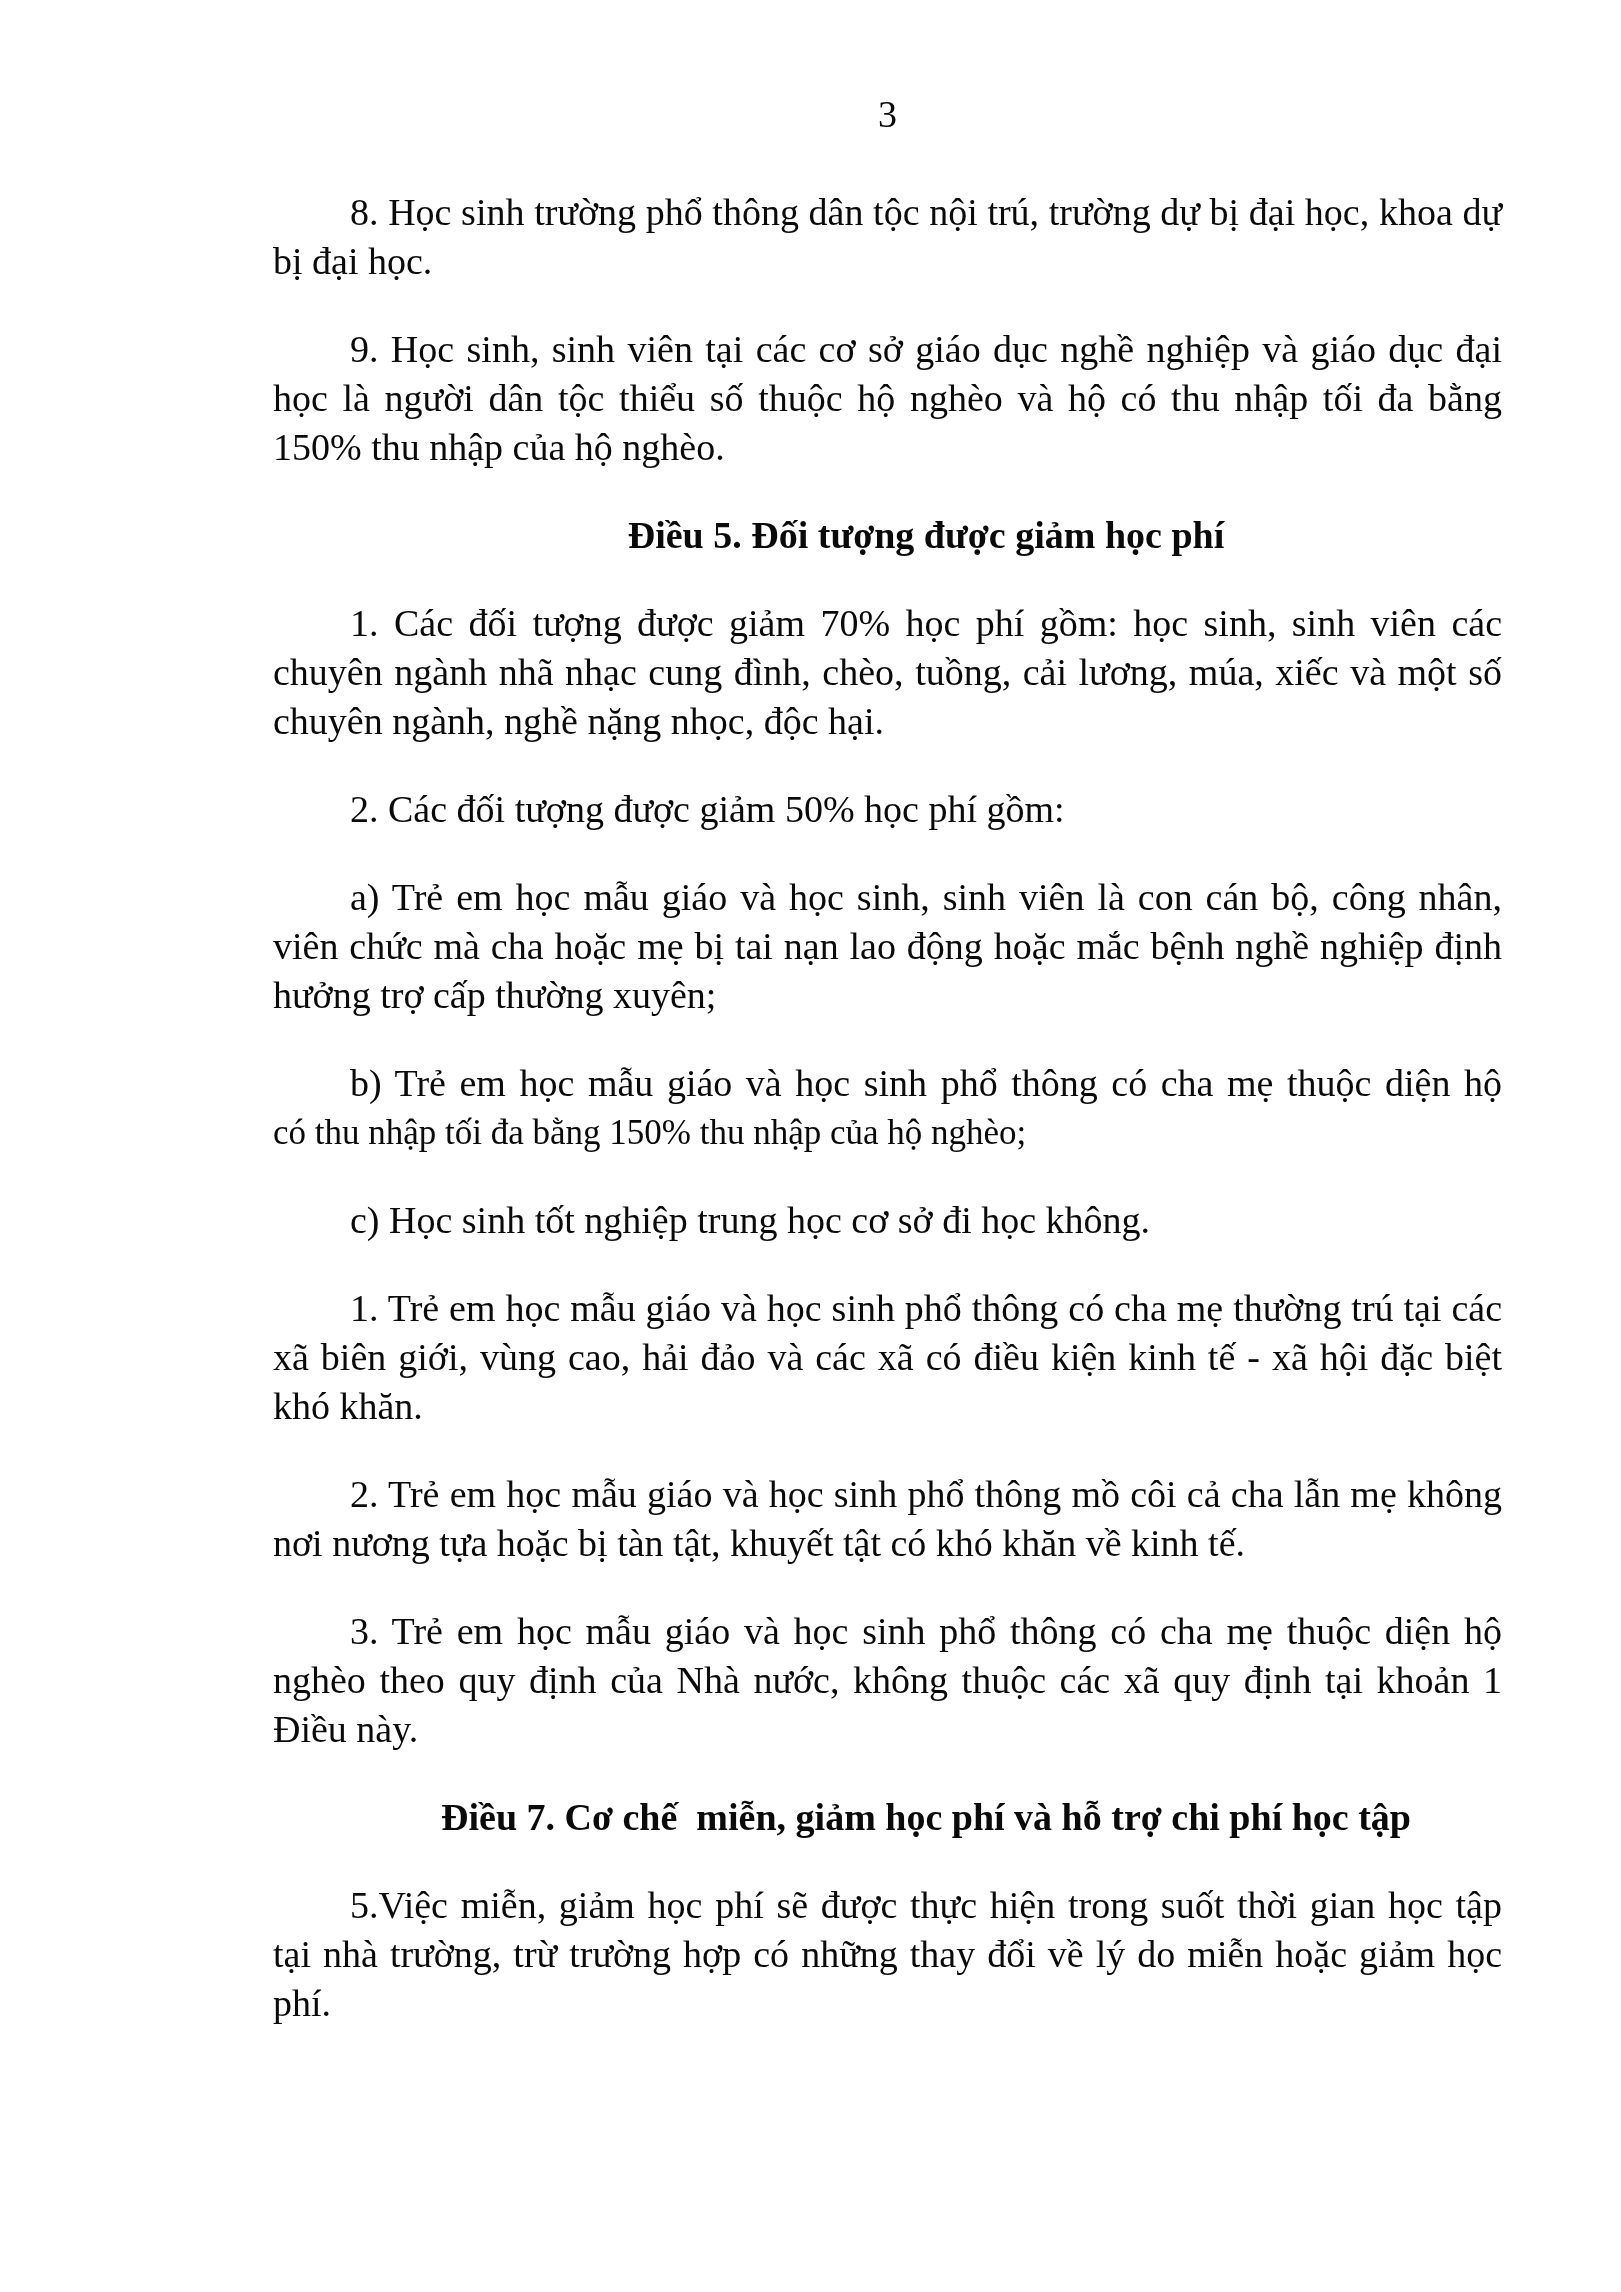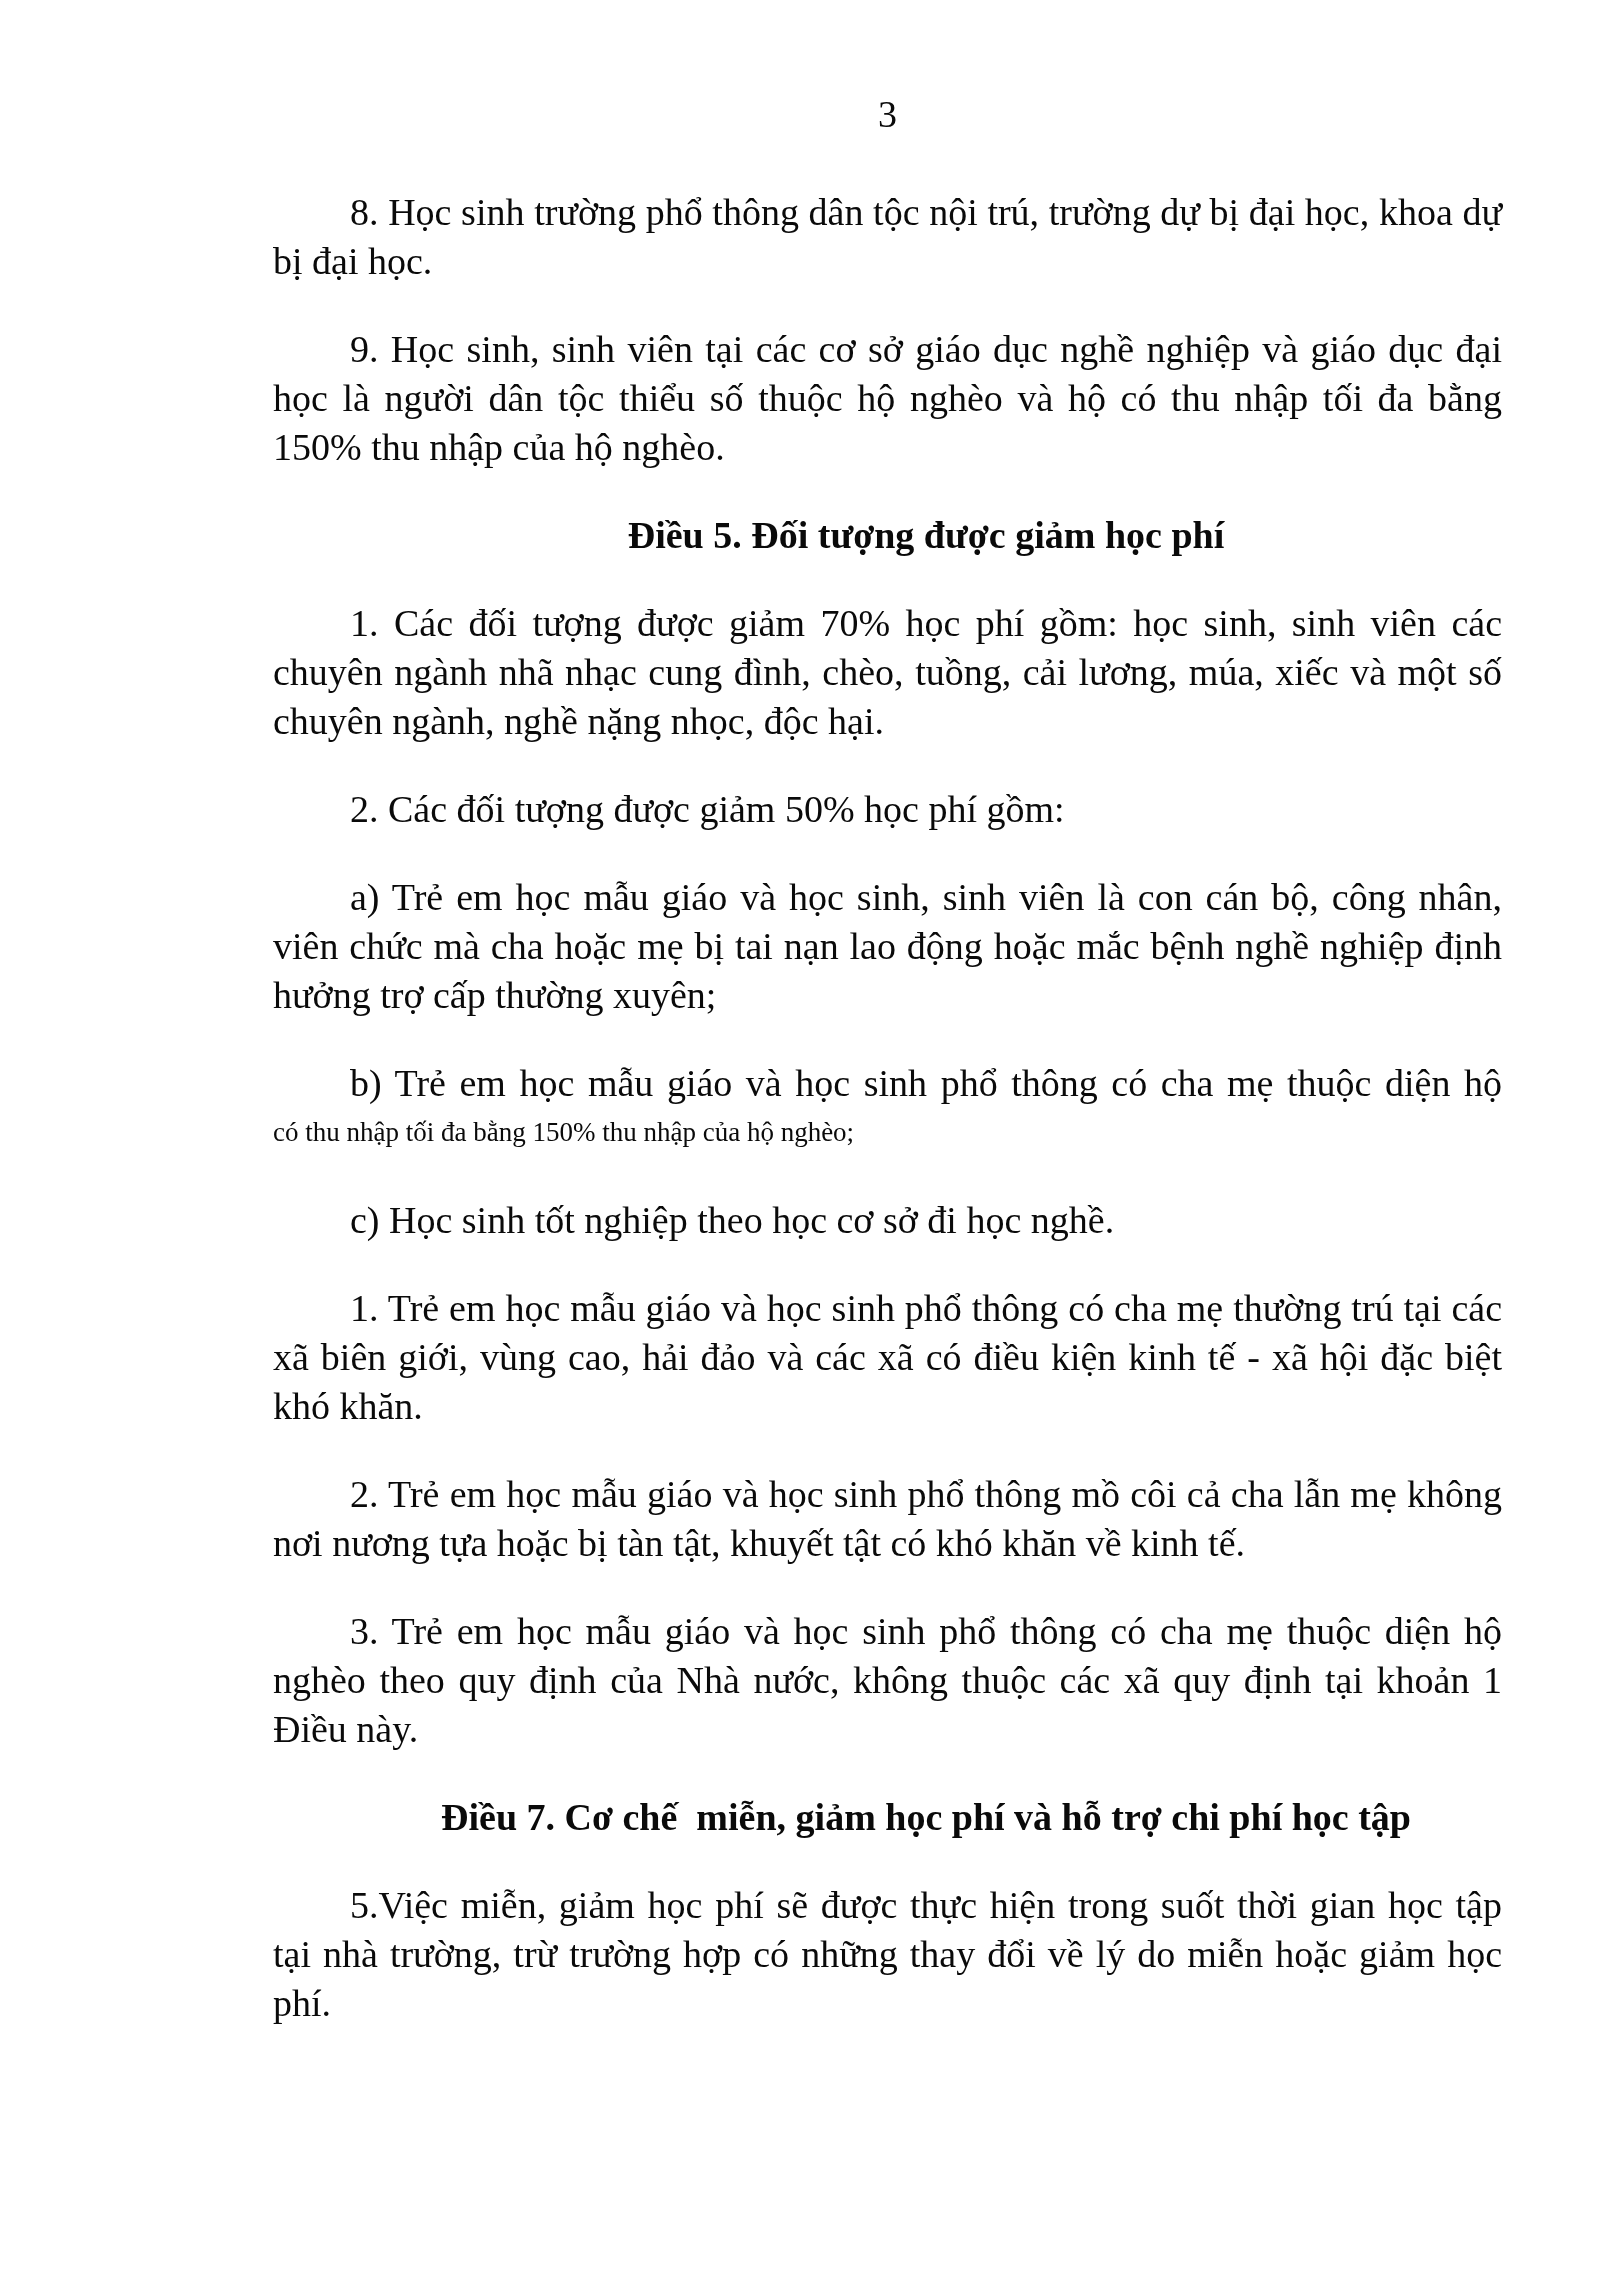--- a/index.html
+++ b/index.html
@@ -47,21 +47,21 @@
     display: block;
     text-indent: 77px;
     text-align: justify;
     text-align-last: justify;
     margin-top: 20px;
     -moz-text-align-last: justify;
   }
   .line-small {
     display: block;
     text-indent: 0;
-    font-size: 27px;
+    font-size: 35px;
     line-height: 49px;
     text-align: left;
   }
 </style>
 </head>
 <body>
 
 <div class="page">
   <div class="content">
 
@@ -77,21 +77,21 @@
 
     <p class="para">2. Các đối tượng được giảm 50% học phí gồm:</p>
 
     <p class="para">a) Trẻ em học mẫu giáo và học sinh, sinh viên là con cán bộ, công nhân, viên chức mà cha hoặc mẹ bị tai nạn lao động hoặc mắc bệnh nghề nghiệp định hưởng trợ cấp thường xuyên;</p>
 
     <p class="para split">
       <span class="line-justify">b) Trẻ em học mẫu giáo và học sinh phổ thông có cha mẹ thuộc diện hộ</span>
       <span class="line-small">có thu nhập tối đa bằng 150% thu nhập của hộ nghèo;</span>
     </p>
 
-    <p class="para">c) Học sinh tốt nghiệp theo học cơ sở đi học nghề.</p>
+    <p class="para">c) Học sinh tốt nghiệp trung học cơ sở đi học không.</p>
 
 
     <p class="para">1. Trẻ em học mẫu giáo và học sinh phổ thông có cha mẹ thường trú tại các xã biên giới, vùng cao, hải đảo và các xã có điều kiện kinh tế - xã hội đặc biệt khó khăn.</p>
 
     <p class="para">2. Trẻ em học mẫu giáo và học sinh phổ thông mồ côi cả cha lẫn mẹ không nơi nương tựa hoặc bị tàn tật, khuyết tật có khó khăn về kinh tế.</p>
 
     <p class="para">3. Trẻ em học mẫu giáo và học sinh phổ thông có cha mẹ thuộc diện hộ nghèo theo quy định của Nhà nước, không thuộc các xã quy định tại khoản 1 Điều này.</p>
 
     <p class="para heading">Điều 7. Cơ chế  miễn, giảm học phí và hỗ trợ chi phí học tập</p>
 

